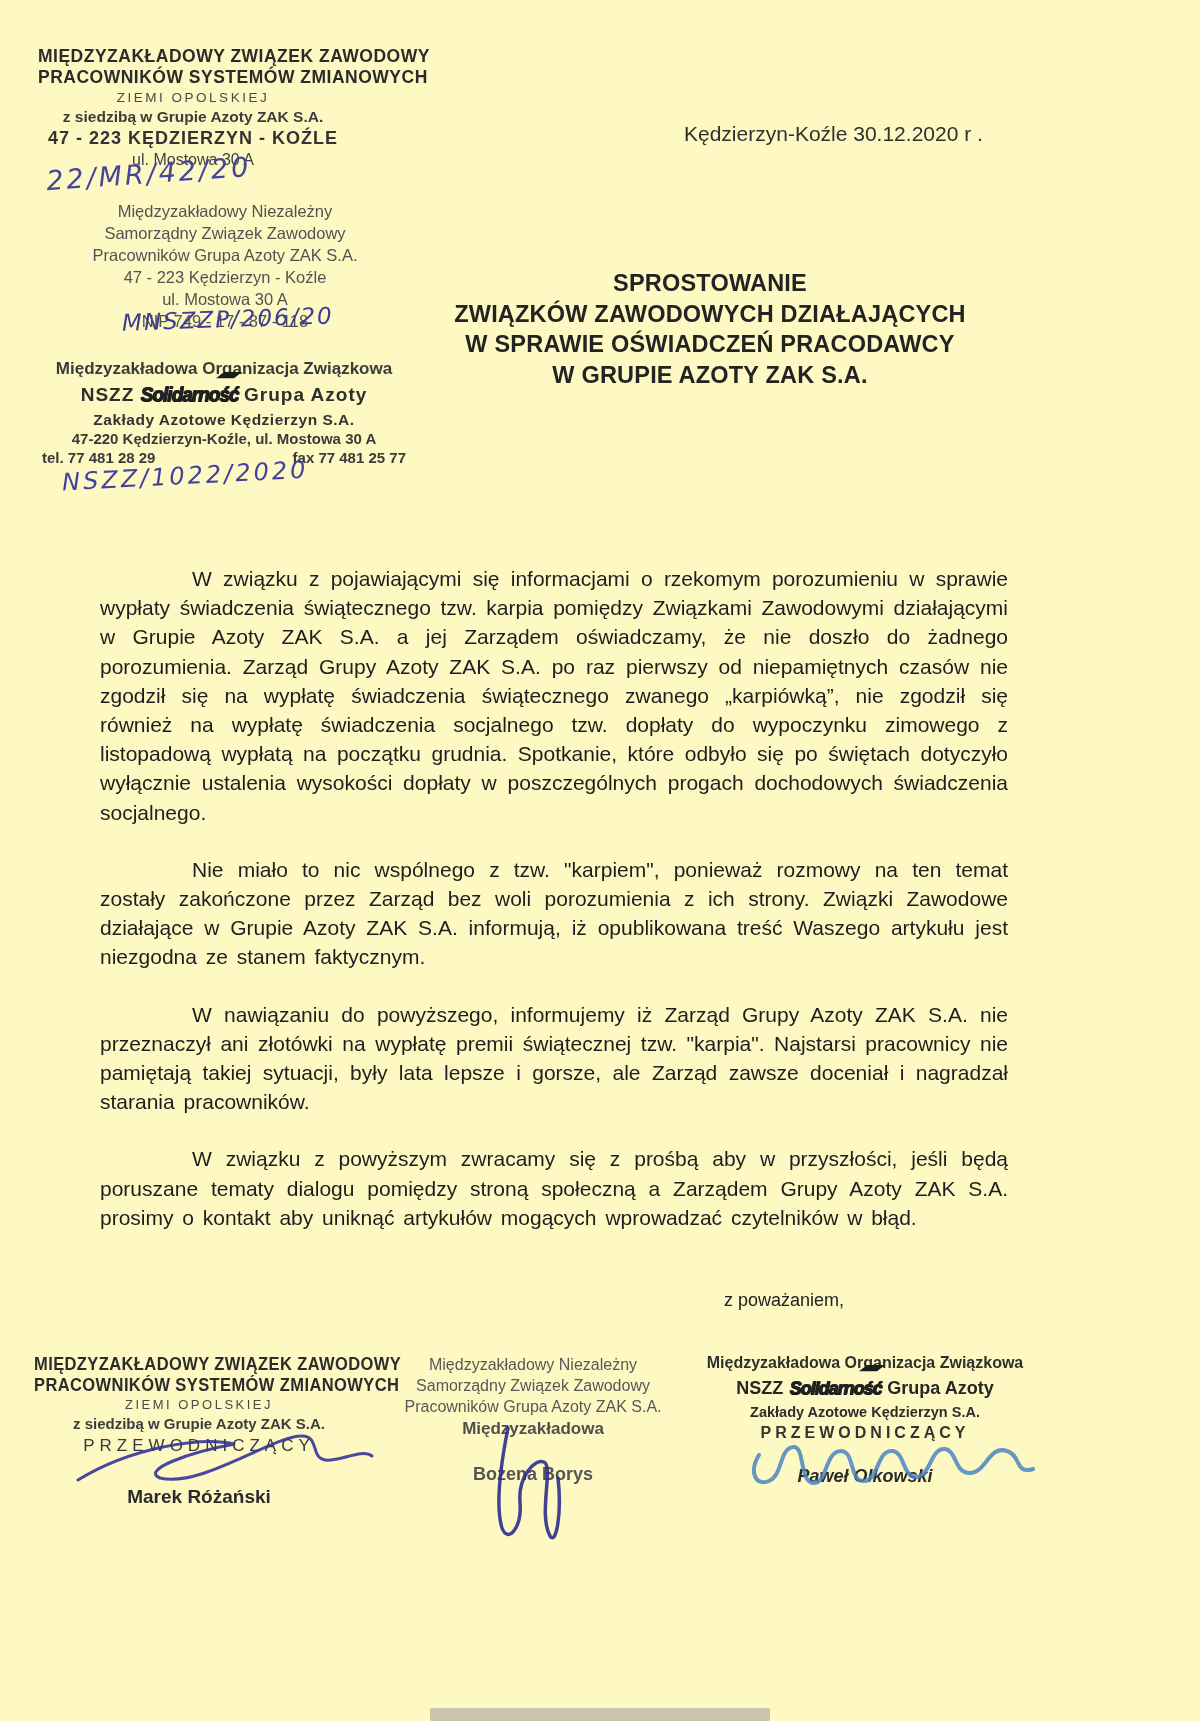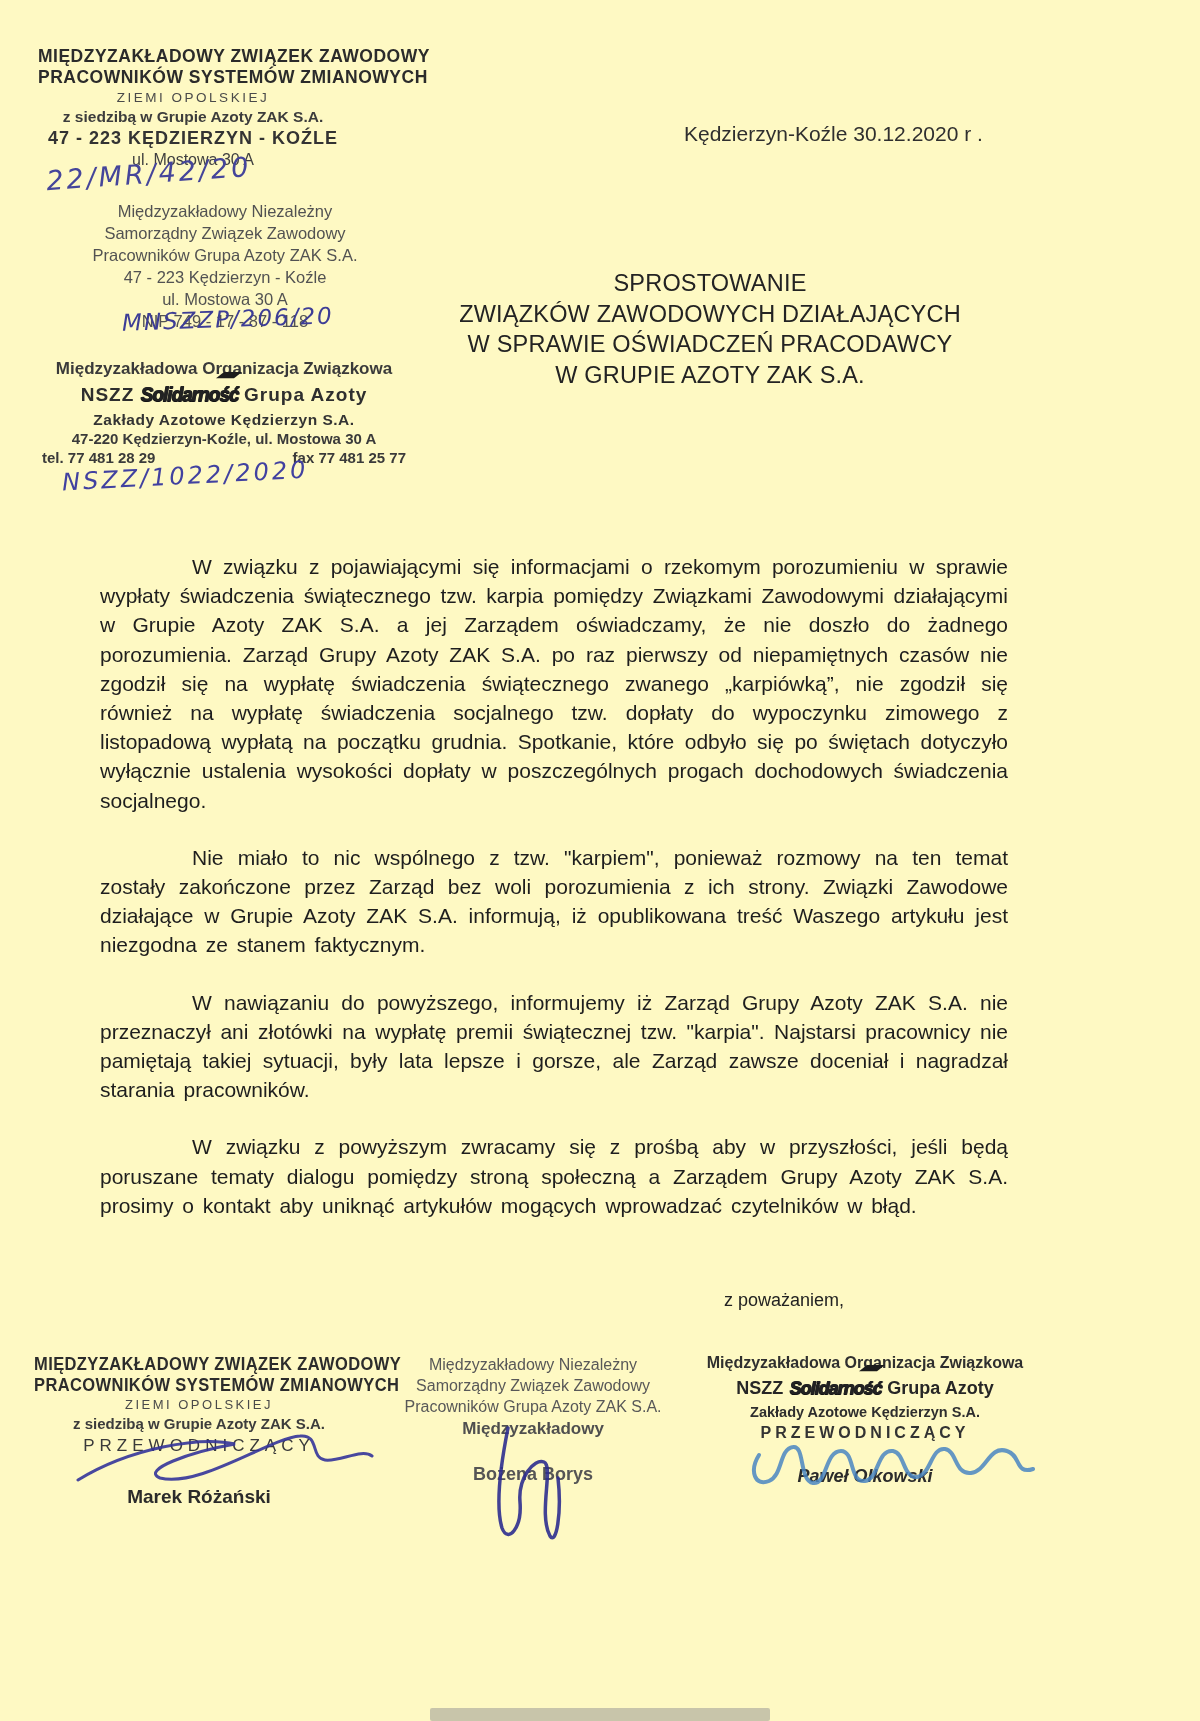--- a/index.html
+++ b/index.html
@@ -36,25 +36,25 @@
   .sol{
     display:inline-block;font-weight:bold;font-style:italic;font-size:19px;
     letter-spacing:-1px;color:#222;position:relative;margin:0 6px;
     text-shadow:1px 0 0 #222,0 1px 0 #111,1px 1px 0 #333;
     transform:scaleY(1.05);
   }
   .sol .flag{position:absolute;right:-4px;top:-9px;width:26px;height:9px;}
   .date-line{position:absolute;left:684px;top:122px;font-size:21px;color:#2f2f2f;white-space:nowrap;}
   
   .title{position:absolute;left:420px;top:268px;width:580px;text-align:center;}
-  .title .ln{display:block;font-weight:normal;font-size:23.5px;line-height:30.5px;color:#232323;letter-spacing:.2px;}
+  .title .ln{display:block;font-weight:bold;font-size:23.5px;line-height:30.5px;color:#232323;letter-spacing:.2px;}
   
   .body-text{position:absolute;left:100px;top:552px;width:908px;}
   .body-text p{
-    margin:0 0 28px 0;text-align:justify;text-indent:92px;
+    margin:12px 0 28px 0;text-align:justify;text-indent:92px;
     font-size:21px;line-height:29.2px;color:#1e1e1e;word-spacing:3px;
   }
   .closing{position:absolute;left:724px;top:1290px;font-size:18px;color:#222;}
   
   .sigcol{position:absolute;text-align:center;}
   .sigcol .ln{display:block;white-space:nowrap;}
   .sig-left{left:34px;top:1354px;width:330px;color:#2c2c2c;}
   .sig-left .b1{font-weight:bold;font-size:16.5px;line-height:21px;letter-spacing:.4px;transform:scaleY(1.06);}
   .sig-left .s1{font-size:13px;letter-spacing:2.5px;color:#4a4a4a;line-height:18px;}
   .sig-left .m1{font-size:15px;font-weight:bold;color:#3c3c3c;line-height:20px;}
@@ -142,21 +142,21 @@
     <span class="ln name">Marek Różański</span>
   </div>
   <svg class="scribble" style="left:70px;top:1418px;" width="310" height="80" viewBox="0 0 310 80">
     <path d="M8 62 C60 30 130 18 165 26 C120 34 70 52 90 60 C130 70 200 20 230 18 C250 16 240 40 255 42 C270 44 292 30 302 38" fill="none" stroke="#34349a" stroke-width="3" stroke-linecap="round" opacity="0.9"></path>
   </svg>
 
   <div class="sigcol sig-mid">
     <span class="ln">Międzyzakładowy Niezależny</span>
     <span class="ln">Samorządny Związek Zawodowy</span>
     <span class="ln">Pracowników Grupa Azoty ZAK S.A.</span>
-    <span class="ln role">Międzyzakładowy</span>
+    <span class="ln role">Międzyzakładowa</span>
     <span class="ln name">Bożena Borys</span>
   </div>
   <svg class="scribble" style="left:478px;top:1418px;" width="120" height="140" viewBox="0 0 120 140">
     <path d="M30 10 C22 50 18 90 24 110 C30 126 44 110 42 84 C40 60 56 40 66 44 C76 48 60 96 72 118 C78 128 84 96 80 60" fill="none" stroke="#2e2e8f" stroke-width="3.5" stroke-linecap="round" opacity="0.9"></path>
   </svg>
 
   <div class="sigcol sig-right">
     <span class="ln t">Międzyzakładowa Organizacja Związkowa</span>
     <span class="ln nszzline">
       <span>NSZZ</span><span class="sol"><svg class="flag" viewBox="0 0 26 9">

